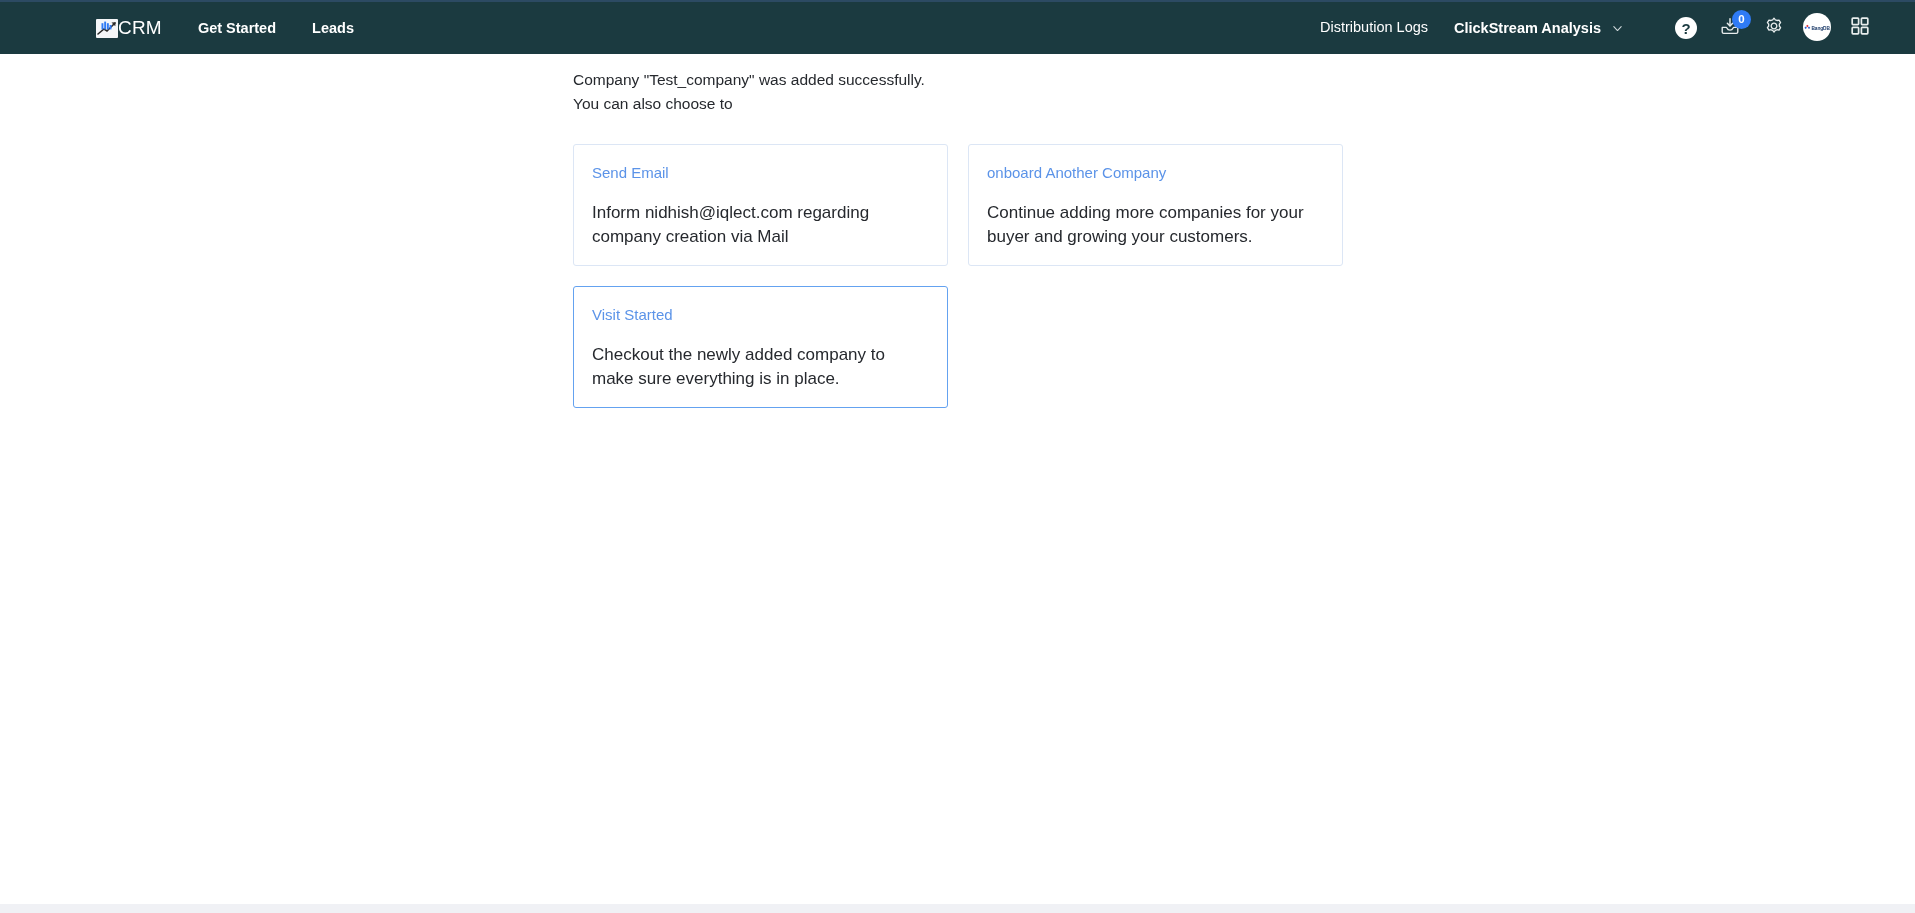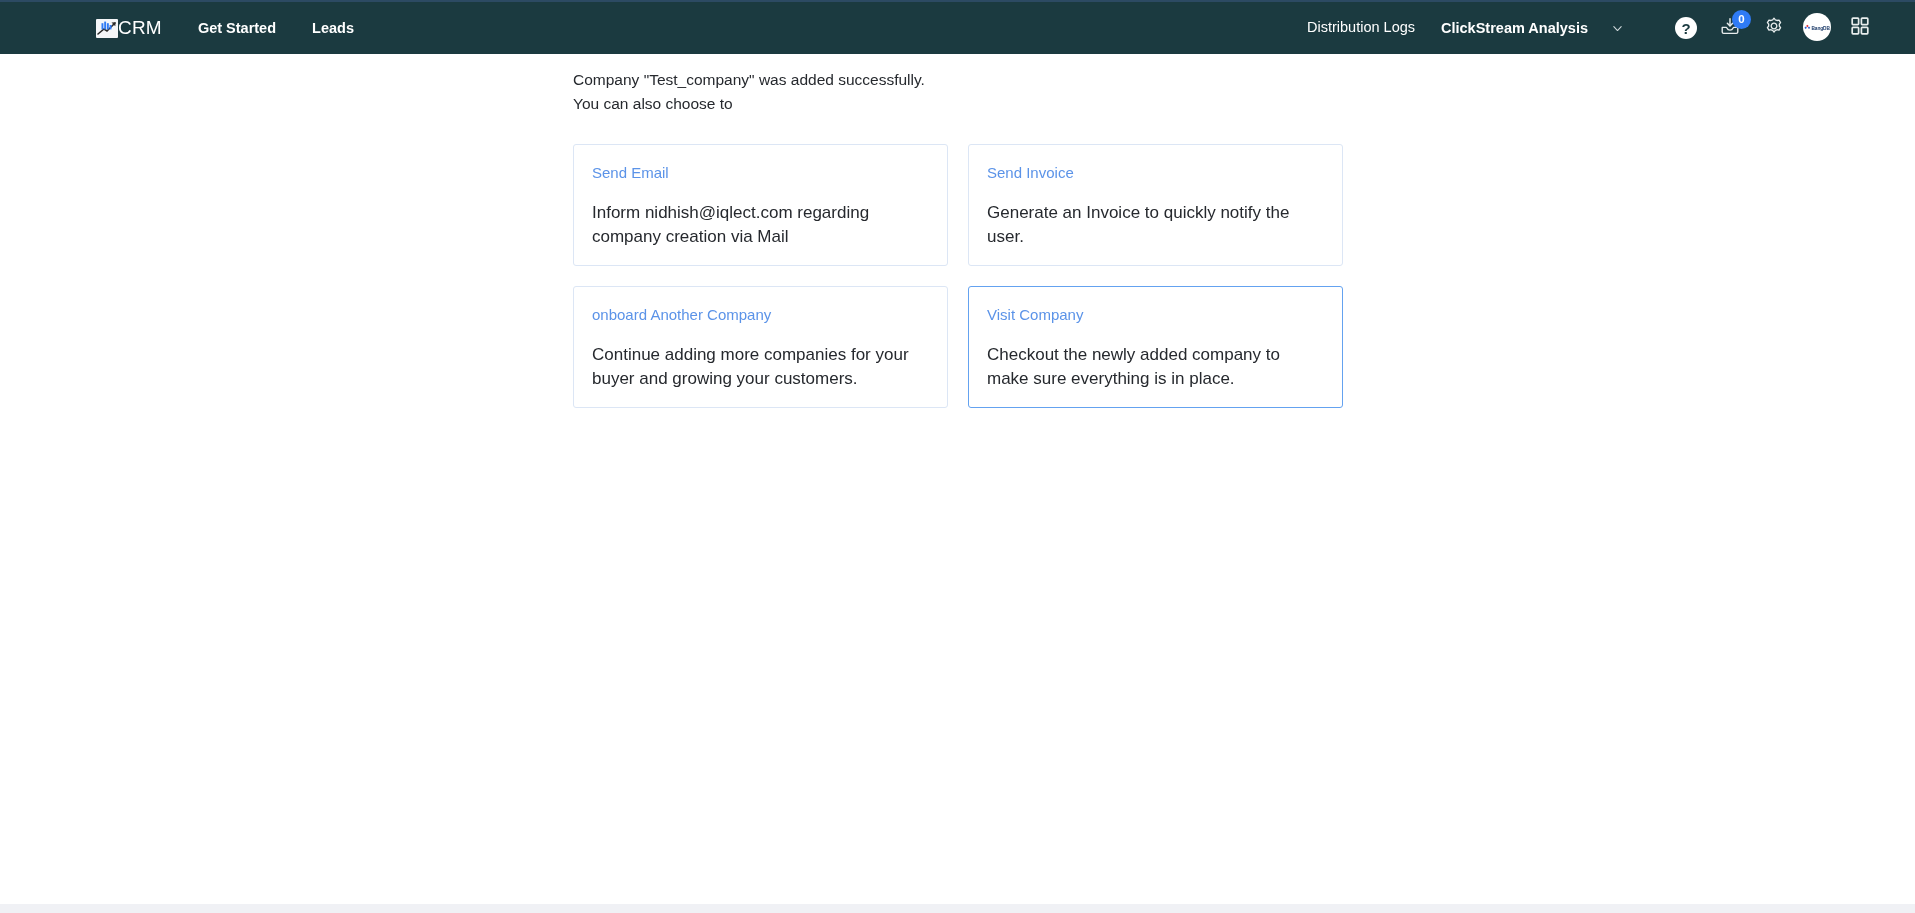--- a/index.html
+++ b/index.html
@@ -93,21 +93,21 @@
     font-weight: 400;
     white-space: nowrap;
     cursor: pointer;
     padding: 6px 0;
     margin-right: 26px;
   }
 
   .nav-dropdown {
     display: flex;
     align-items: center;
-    gap: 24px;
+    gap: 11px;
     margin-right: 34px;
     cursor: pointer;
   }
   .nav-dropdown-label {
     font-size: 14.5px;
     font-weight: 700;
     color: #ffffff;
     white-space: nowrap;
   }
   .chev {
@@ -350,32 +350,28 @@
       <div>You can also choose to</div>
     </div>
 
     <div class="card-grid">
 
       <div class="card">
         <div class="card-title">Send Email</div>
         <div class="card-body">Inform nidhish@iqlect.com regarding company creation via Mail</div>
       </div>
 
-      <div class="card">
-        <div class="card-title">Send Invoice</div>
-        <div class="card-body">Generate an Invoice to quickly notify the user.</div>
-      </div>
 
       <div class="card">
         <div class="card-title">onboard Another Company</div>
         <div class="card-body">Continue adding more companies for your buyer and growing your customers.</div>
       </div>
 
       <div class="card highlight">
-        <div class="card-title">Visit Company</div>
+        <div class="card-title">Visit Started</div>
         <div class="card-body">Checkout the newly added company to make sure everything is in place.</div>
       </div>
 
     </div>
 
     <div class="bottom-strip"></div>
   </div>
 
 </div>
 

